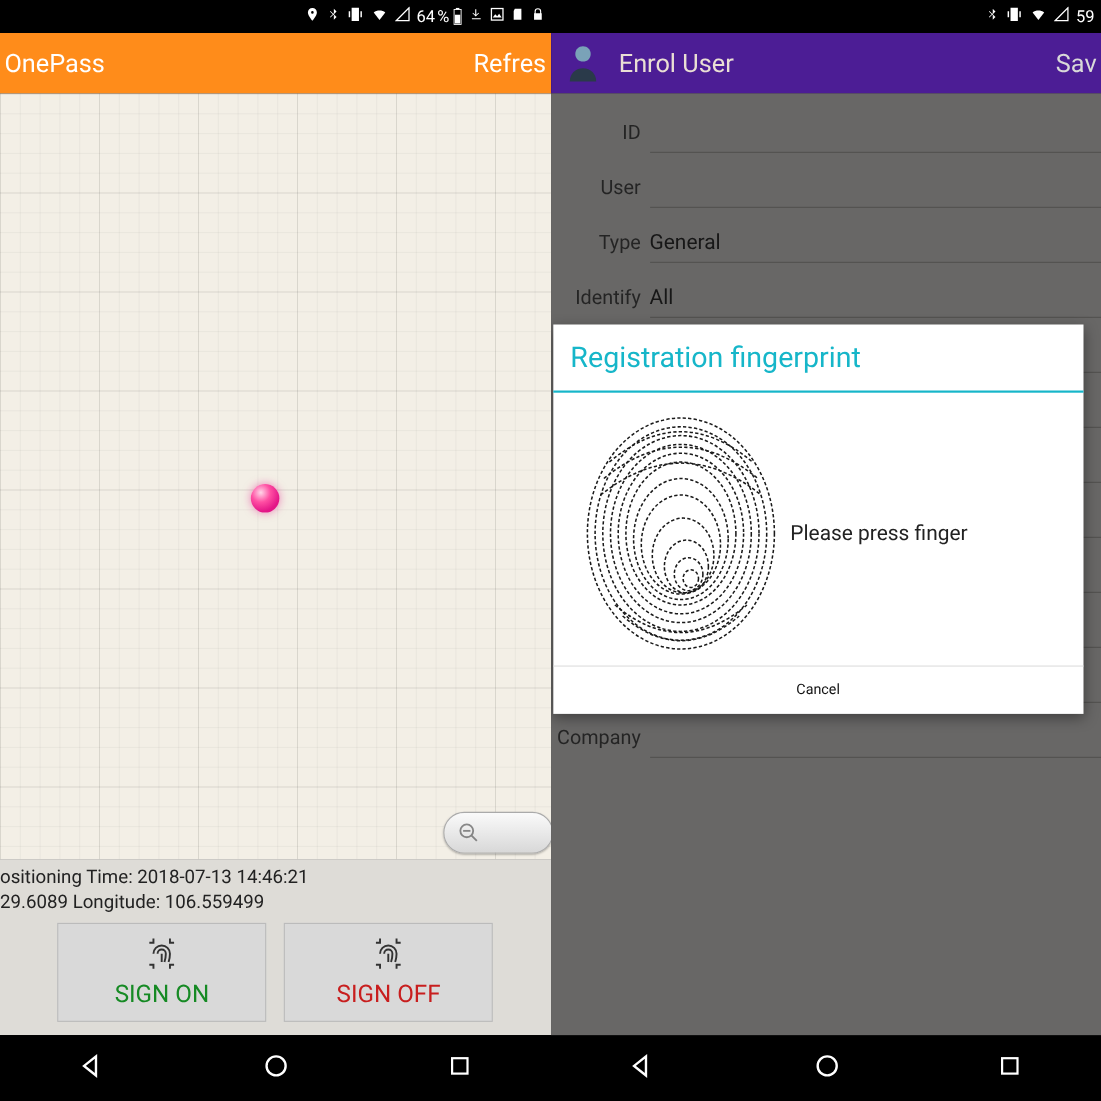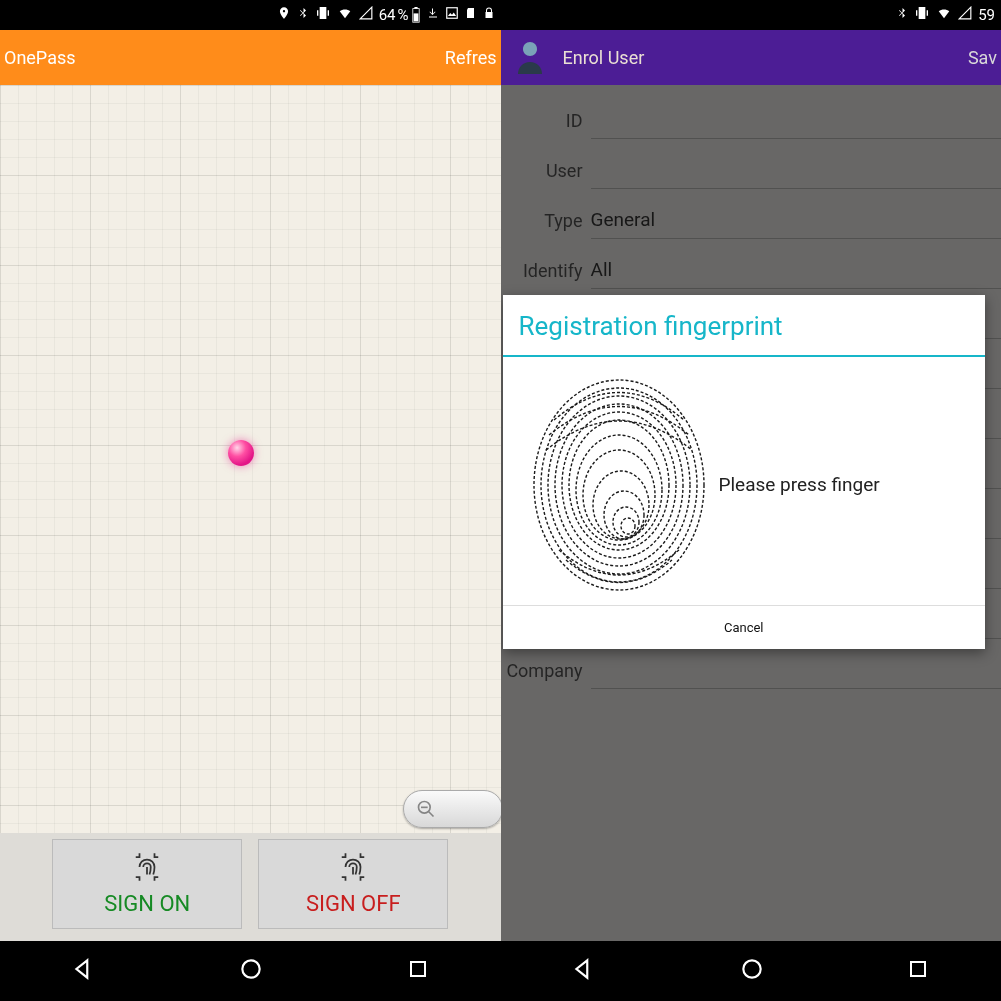--- a/index.html
+++ b/index.html
@@ -34,21 +34,21 @@
   .status-bar .icons { display:flex; align-items:center; gap:6px; }
   .status-bar .battery { display:flex; align-items:center; gap:2px; font-size:15px;}
   
   .app-bar {
     height: 55px;
     background: #ff8c1a;
     display: flex;
     align-items: center;
     justify-content: space-between;
     color: #fff;
-    font-size: 18px;
+    font-size: 23px;
     padding: 0 4px 0 0;
   }
   .app-bar .title { padding-left: 4px; }
   .app-bar .action { padding-right: 0; }
   .phone-right .app-bar { background: #4c1d95; }
   .phone-right .app-bar .action { color: #d9d9d9; }
   .app-bar .avatar {
     width: 42px; height: 42px; margin: 0 8px;
     display:flex; align-items:center; justify-content:center;
   }
@@ -269,20 +269,24 @@
     <div class="zoom-control">
       <svg width="20" height="20" viewBox="0 0 24 24">
           <circle cx="10" cy="10" r="7" fill="none" stroke="#444" stroke-width="2"></circle>
           <line x1="15" y1="15" x2="21" y2="21" stroke="#444" stroke-width="2"></line>
           <line x1="6" y1="10" x2="14" y2="10" stroke="#444" stroke-width="2"></line>
         </svg>
     </div>
   </div>
 
   <div class="bottom-panel">
+    <div class="pos-info">
+      <div>ositioning  Time: 2018-07-13 14:46:21</div>
+      <div>29.6089   Longitude: 106.559499</div>
+    </div>
     <div class="btn-row">
       <div class="big-btn on">
         <span>
           <svg width="34" height="30" viewBox="0 0 24 24">
               <path fill="none" stroke="#333" stroke-width="1.4" d="M6 12a6 6 0 1112 0c0 3-1 6-1 6M9 12a3 3 0 116 0c0 3-1 6-1 6M12 12v6M3 4h3V1M21 4h-3V1M3 20h3v3M21 20h-3v3"></path>
             </svg>
         </span>
         <span>SIGN ON</span>
       </div>
       <div class="big-btn off">

